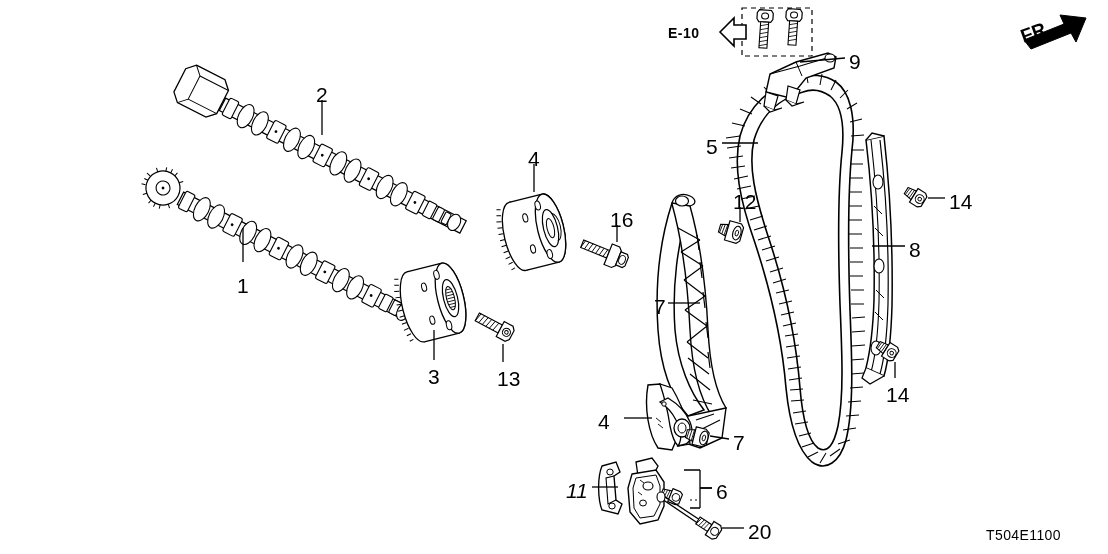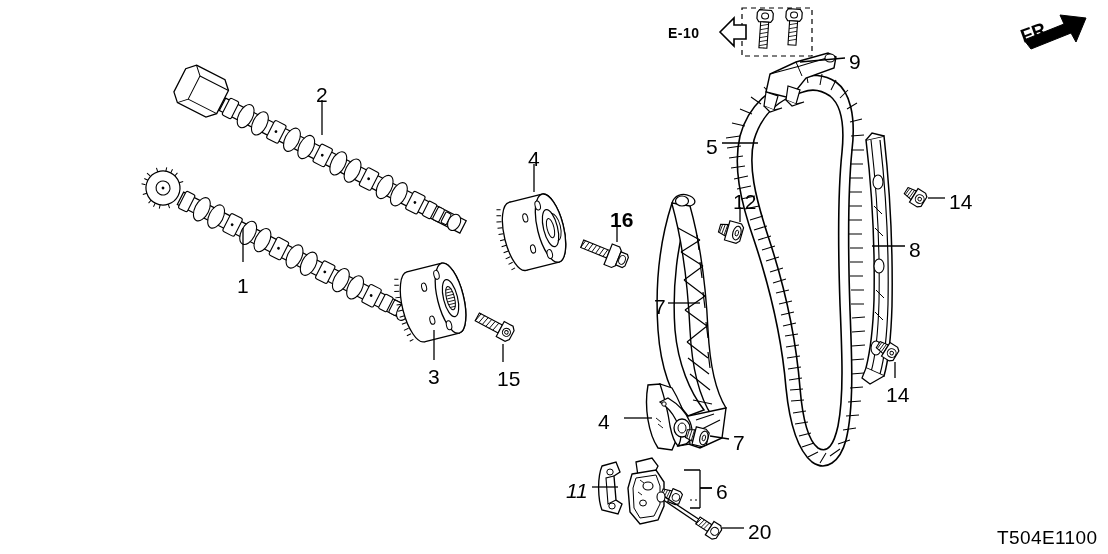--- a/index.html
+++ b/index.html
@@ -19,21 +19,21 @@
   .lbl{
     position:absolute;
     font-family:"Liberation Sans", sans-serif;
     font-size:19px;
     color:#000;
     line-height:1;
     white-space:nowrap;
     -webkit-user-select:none;user-select:none;
   }
   .lbl.big{font-size:21px;}
-  .lbl.code{font-size:19px;letter-spacing:.4px;margin-left:11px;}
+  .lbl.code{font-size:14px;letter-spacing:.4px;}
   .lbl.sect{font-size:14px;font-weight:bold;letter-spacing:.5px;}
   .lbl.fr{font-size:19px;font-weight:bold;}
 </style>
 </head>
 <body>
 
 <div id="sheet">
 
   <svg id="art" viewBox="0 0 1108 554" xmlns="http://www.w3.org/2000/svg">
     <defs>
@@ -441,22 +441,22 @@
       <div class="lbl big" style="left: 716px; top: 481px;">6</div>
       <div class="lbl big" style="left: 654px; top: 296px;">7</div>
       <div class="lbl big" style="left: 909px; top: 239px;">8</div>
       <div class="lbl big" style="left: 849px; top: 51px;">9</div>
       <div class="lbl big" style="left: 598px; top: 411px;">4</div>
       <div class="lbl big" style="left: 566px; top: 480px; font-style: italic;">11</div>
       <div class="lbl big" style="left: 733px; top: 191px;">12</div>
       <div class="lbl big" style="left: 733px; top: 432px;">7</div>
       <div class="lbl big" style="left: 949px; top: 191px;">14</div>
       <div class="lbl big" style="left: 886px; top: 384px;">14</div>
-      <div class="lbl big" style="left: 497px; top: 368px;">15</div>
-      <div class="lbl big" style="left: 610px; top: 209px; font-weight: bold;">16</div>
+      <div class="lbl big" style="left: 497px; top: 368px;">13</div>
+      <div class="lbl big" style="left: 610px; top: 209px;">16</div>
       <div class="lbl big" style="left: 748px; top: 521px;">20</div>
     </div>
 
   <div class="lbl sect" style="left:668px;top:26px;">E-10</div>
 
   <div class="lbl fr" style="left:1018px;top:28px;transform:rotate(-20deg);transform-origin:left top;">FR.</div>
 
   <div class="lbl code" style="left:986px;top:528px;">T504E1100</div>
 
 </div>

